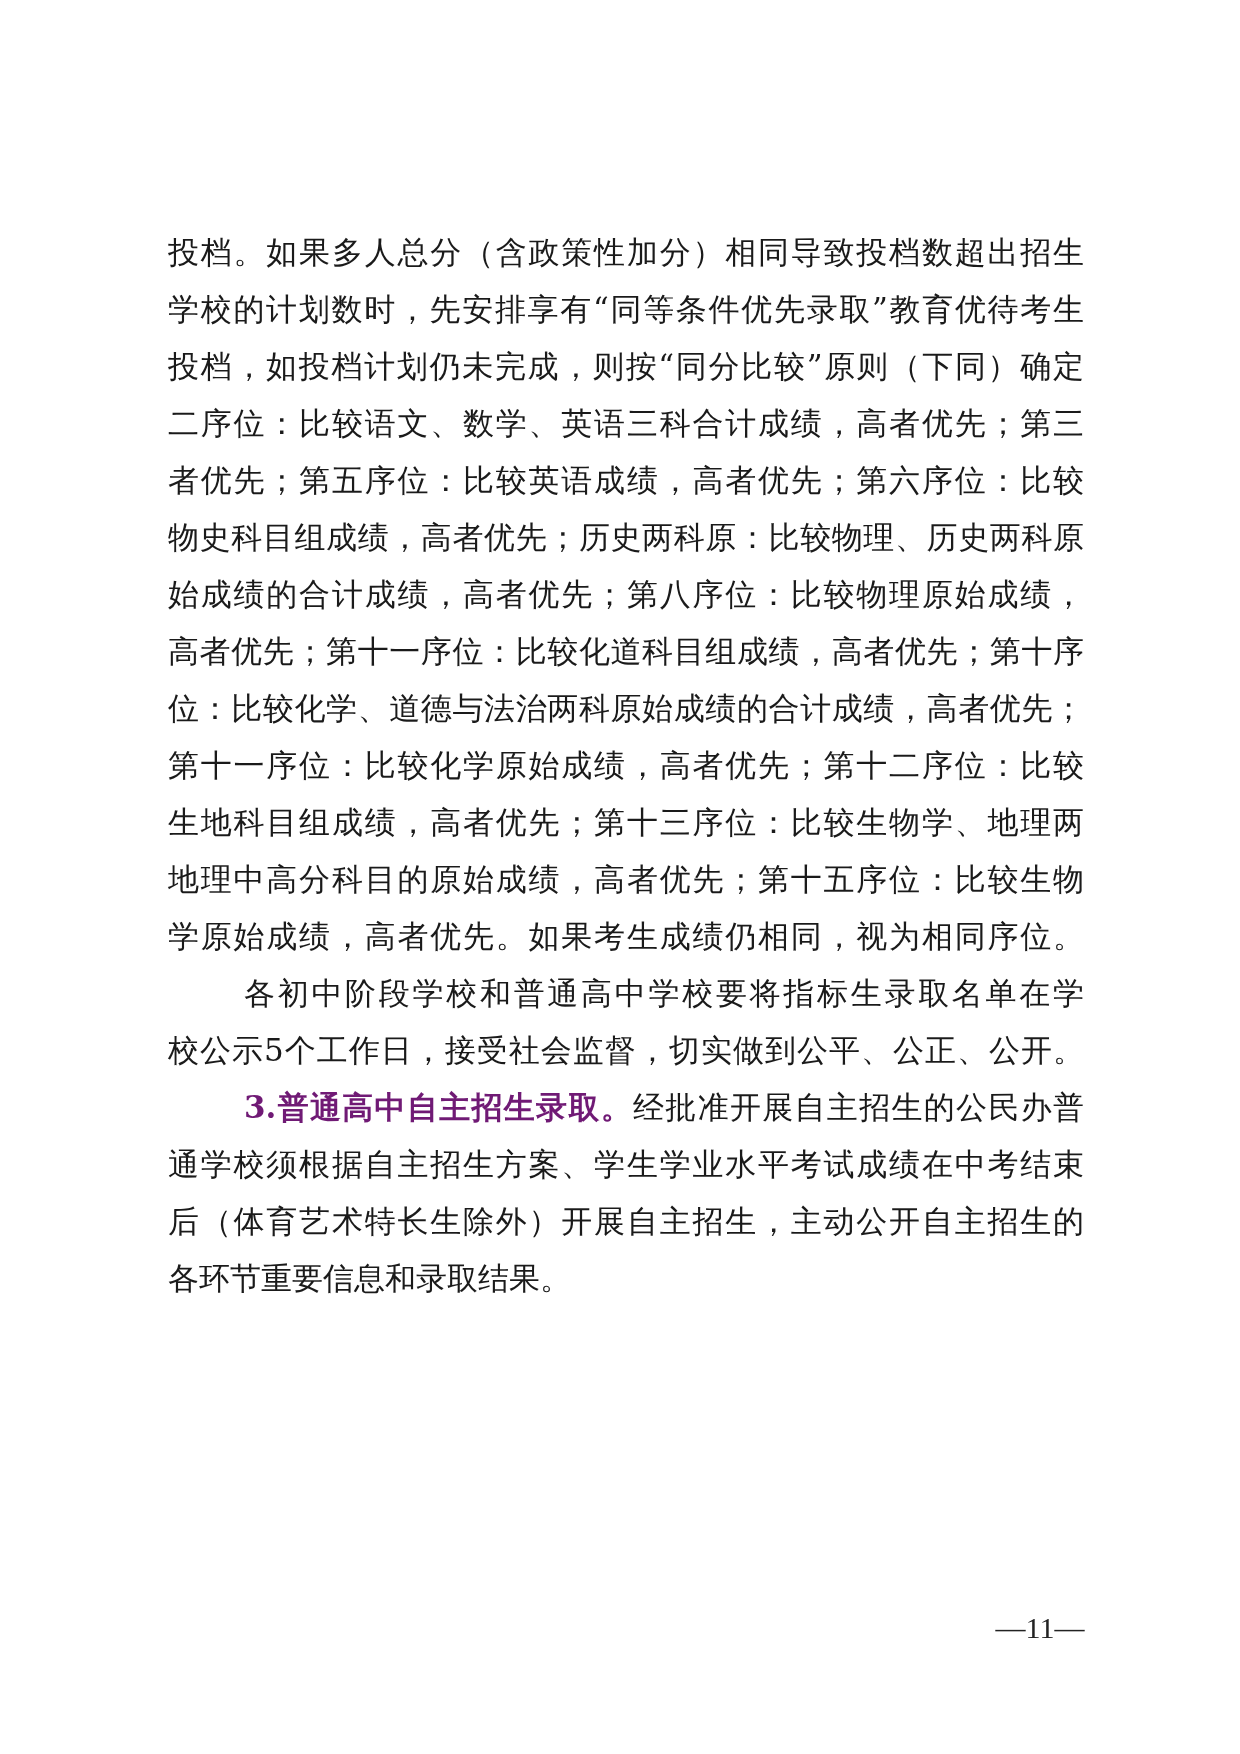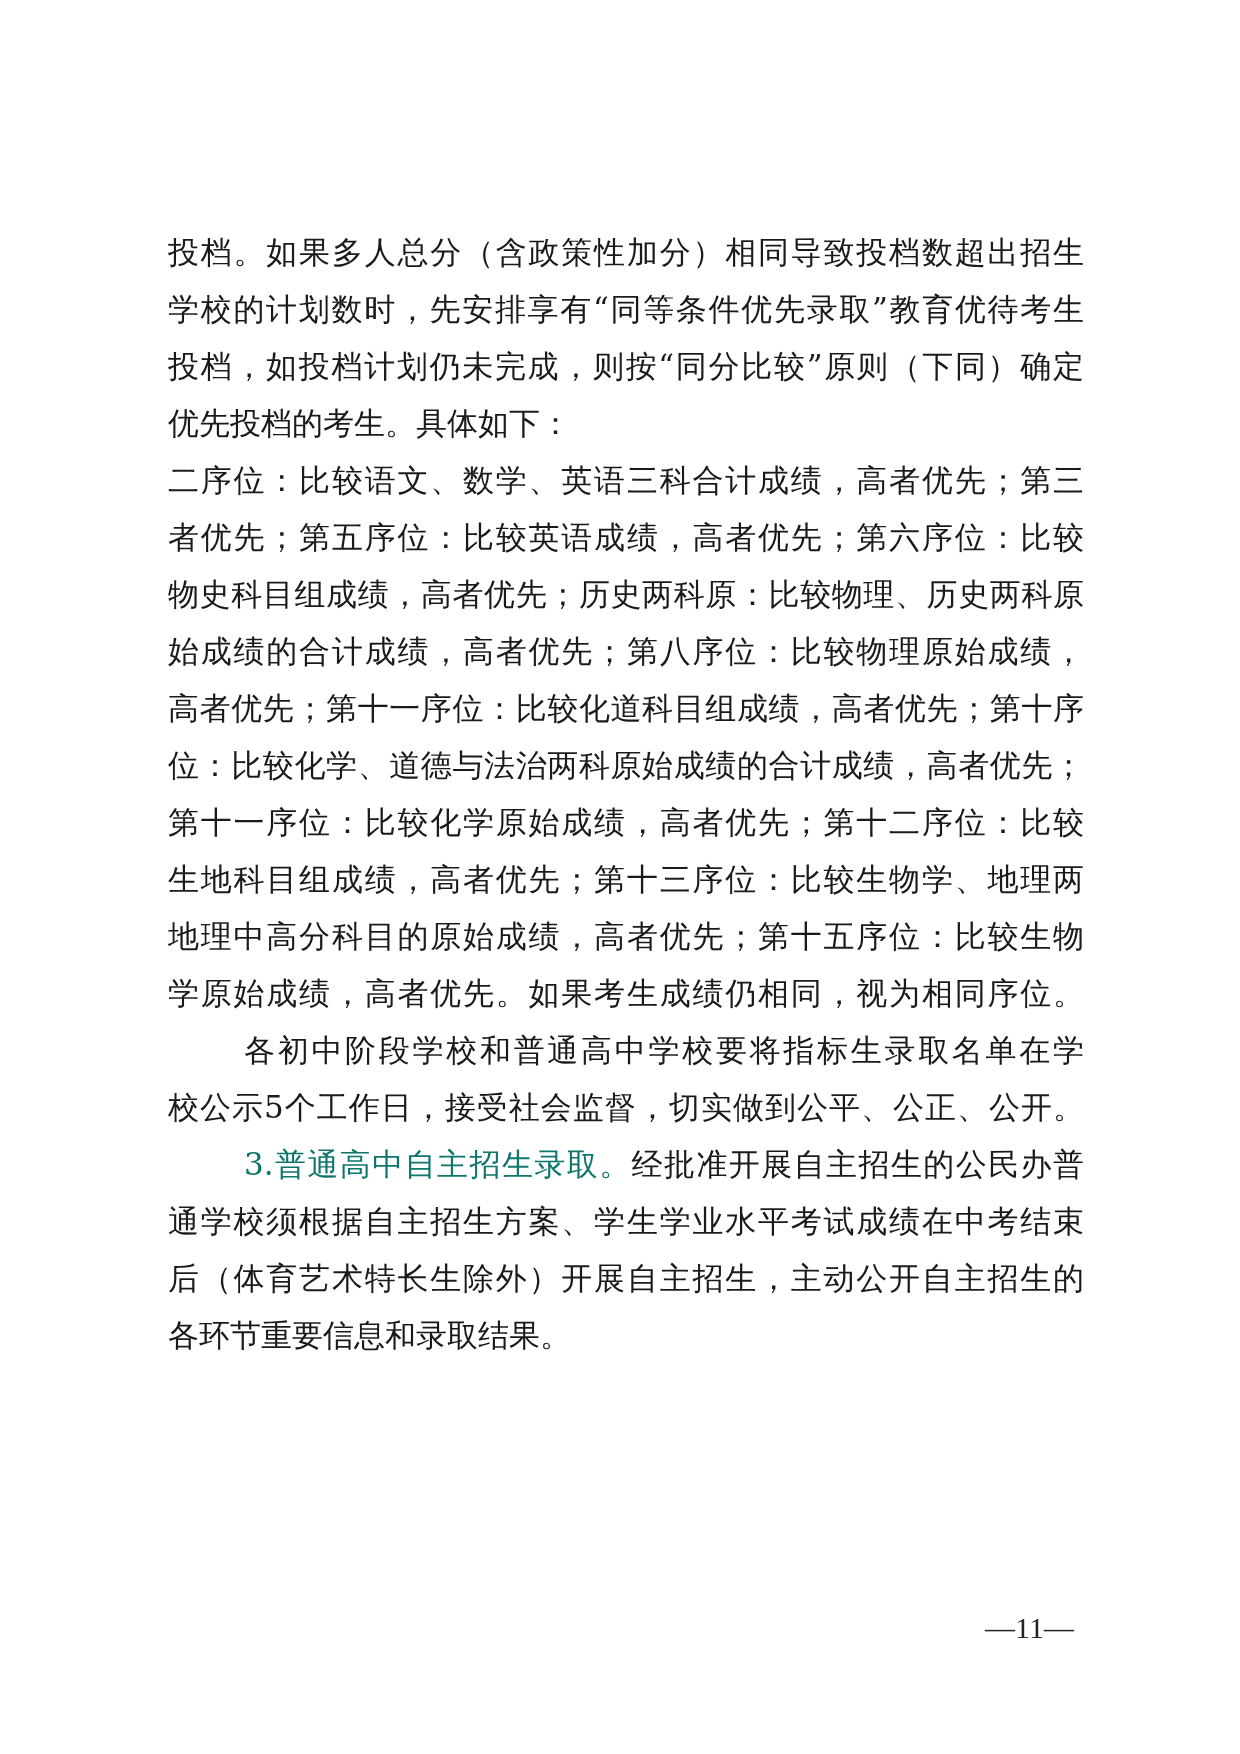--- a/index.html
+++ b/index.html
@@ -9,36 +9,35 @@
   .line {
     height: 57px; line-height: 57px;
     font-family: "DejaVu Serif", "Liberation Serif", serif;
     font-size: 31px; color: #1a1a1a;
     text-align: justify; text-align-last: justify;
     white-space: nowrap; overflow: visible;
     letter-spacing: 0px;
   }
   .line.last { text-align-last: left; }
   .line.indent { padding-left: 76px; }
-  .bold { font-weight: normal; color: #0f766e; }
+  .bold { font-weight: bold; color: #701a75; }
   .page-number {
     position: absolute; left: 985px; top: 1608px; width: 110px; height: 40px;
     font-family: "Liberation Serif", "DejaVu Serif", serif;
-    font-size: 30px; color: #222; line-height: 40px;
+    font-size: 30px; color: #222; text-align: center; line-height: 40px;
   }
 </style>
 </head>
 <body>
 
 <div class="page">
   <div class="text-block">
     <div class="line">投档。如果多人总分（含政策性加分）相同导致投档数超出招生</div>
     <div class="line">学校的计划数时，先安排享有“同等条件优先录取”教育优待考生</div>
     <div class="line">投档，如投档计划仍未完成，则按“同分比较”原则（下同）确定</div>
-    <div class="line last">优先投档的考生。具体如下：</div>
     <div class="line">二序位：比较语文、数学、英语三科合计成绩，高者优先；第三</div>
     <div class="line">者优先；第五序位：比较英语成绩，高者优先；第六序位：比较</div>
     <div class="line">物史科目组成绩，高者优先；历史两科原：比较物理、历史两科原</div>
     <div class="line">始成绩的合计成绩，高者优先；第八序位：比较物理原始成绩，</div>
     <div class="line">高者优先；第十一序位：比较化道科目组成绩，高者优先；第十序</div>
     <div class="line">位：比较化学、道德与法治两科原始成绩的合计成绩，高者优先；</div>
     <div class="line">第十一序位：比较化学原始成绩，高者优先；第十二序位：比较</div>
     <div class="line">生地科目组成绩，高者优先；第十三序位：比较生物学、地理两</div>
     <div class="line">地理中高分科目的原始成绩，高者优先；第十五序位：比较生物</div>
     <div class="line">学原始成绩，高者优先。如果考生成绩仍相同，视为相同序位。</div>

